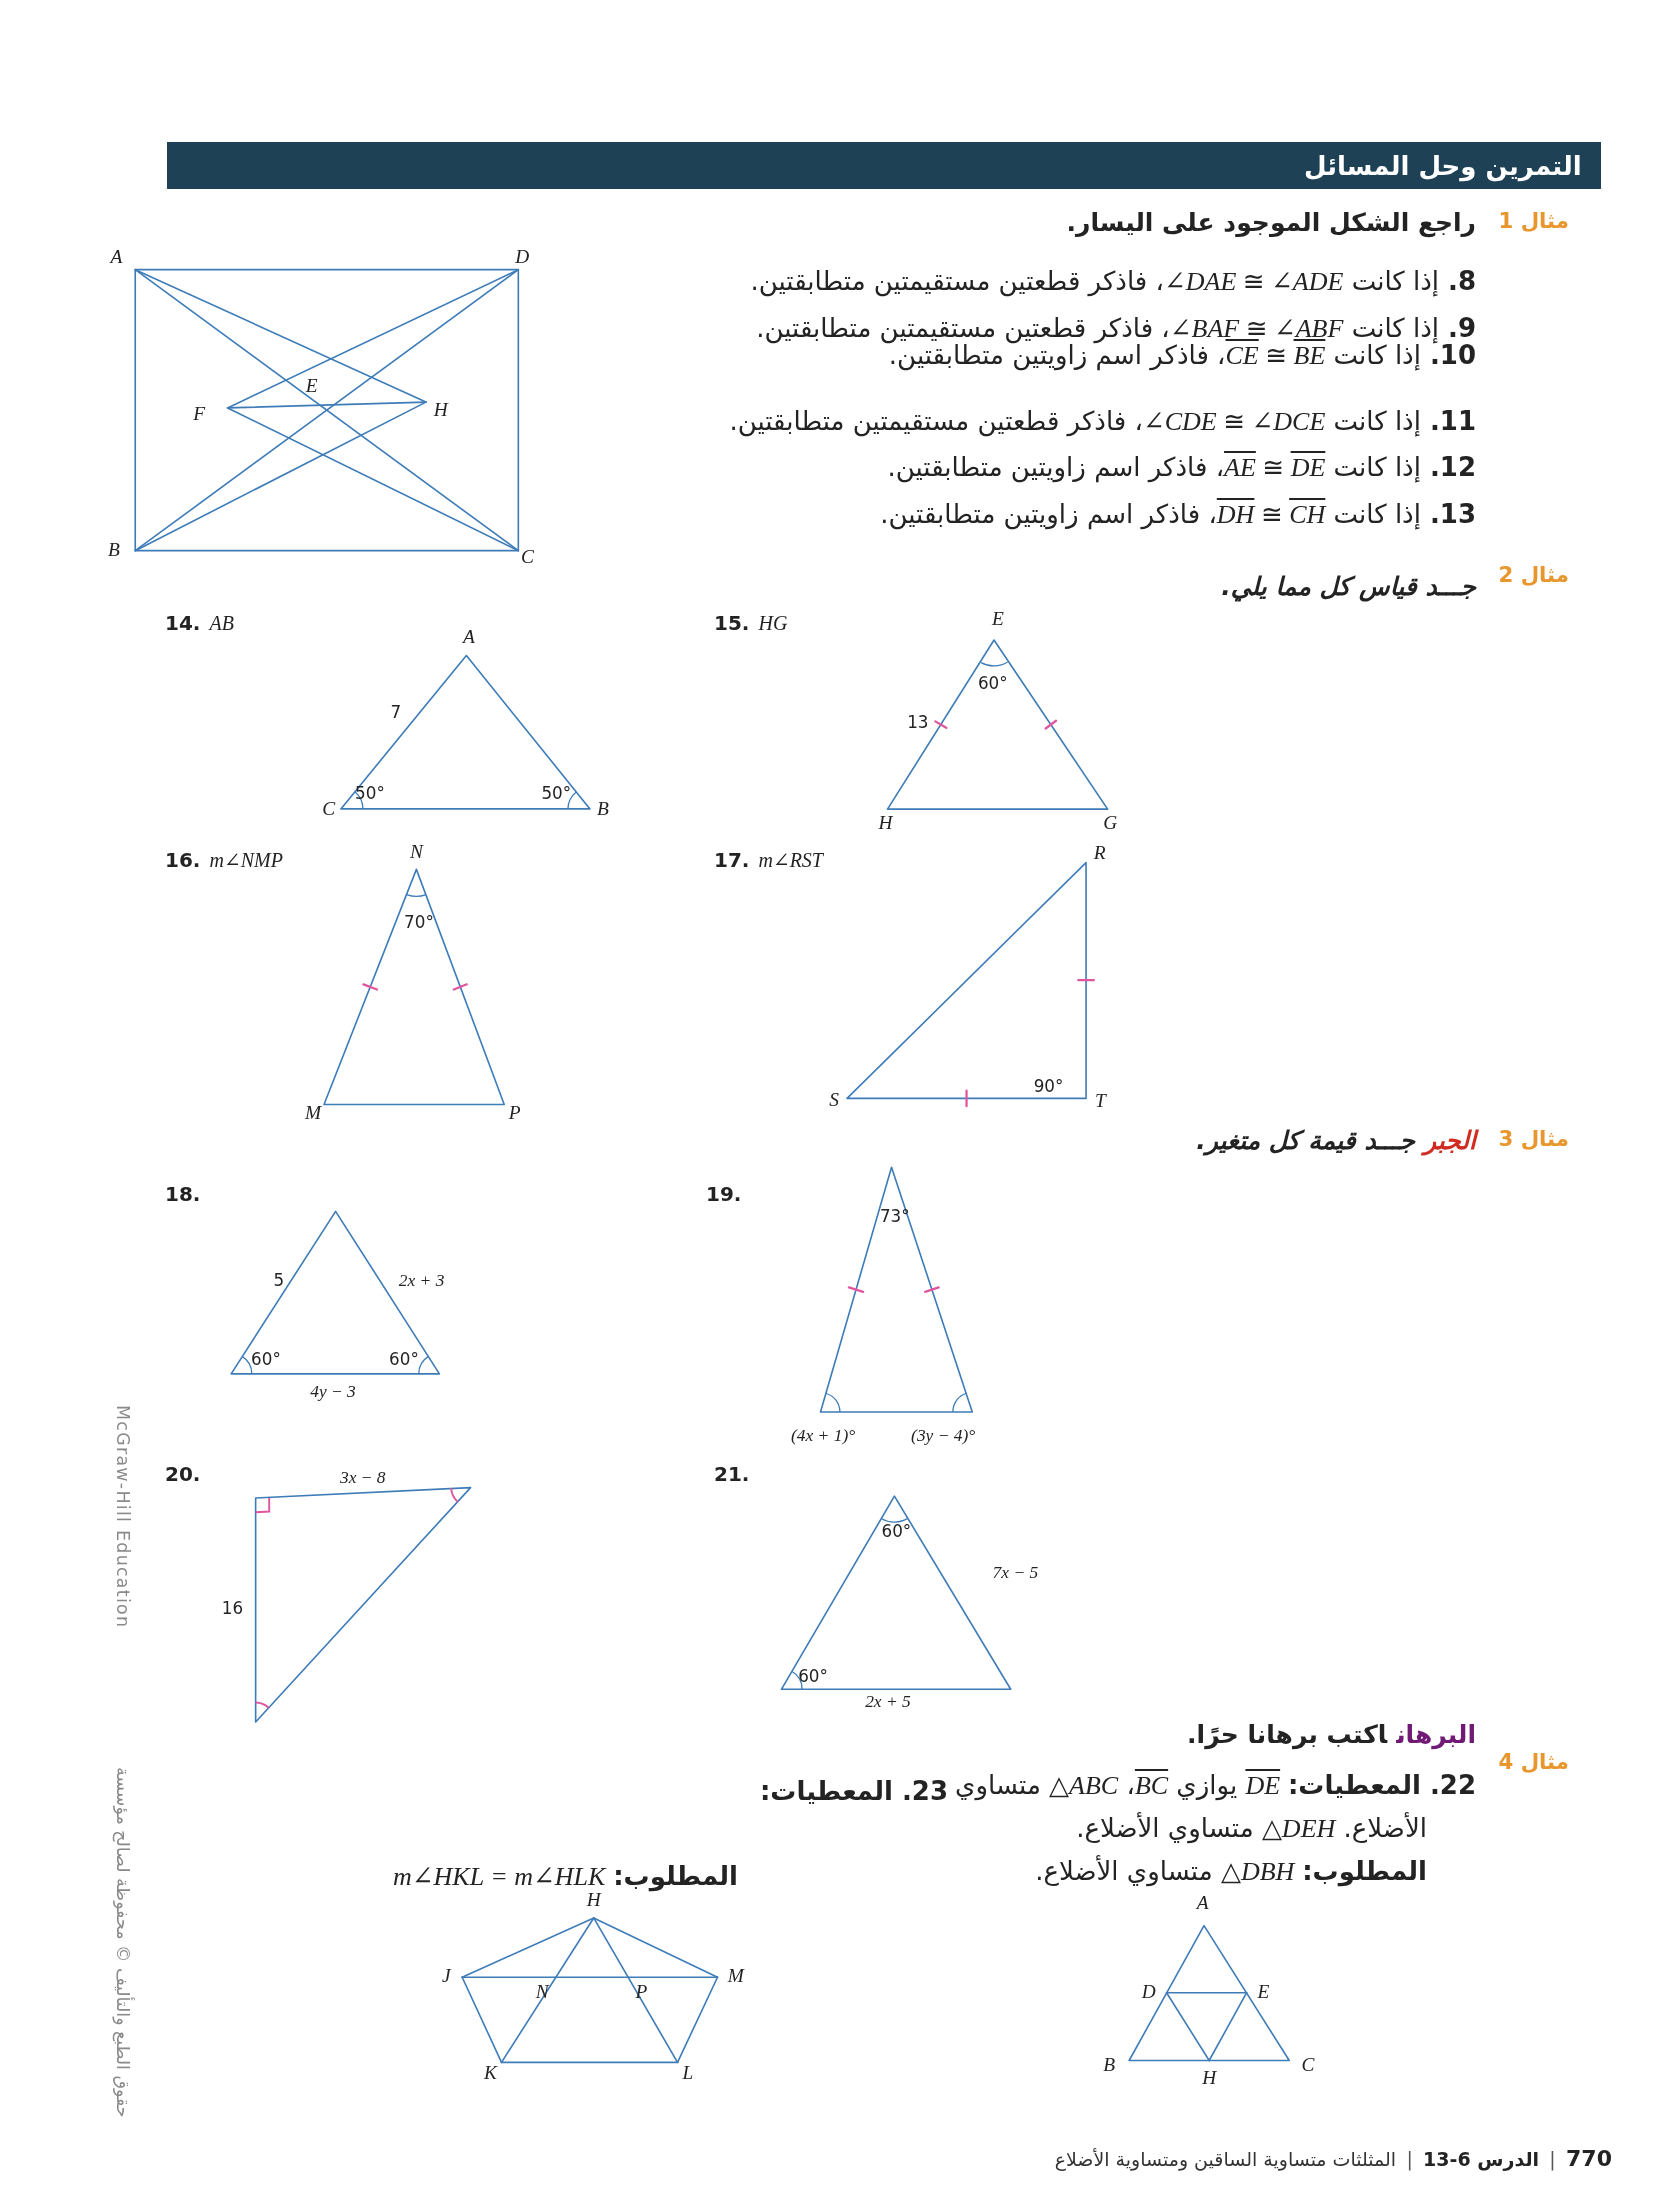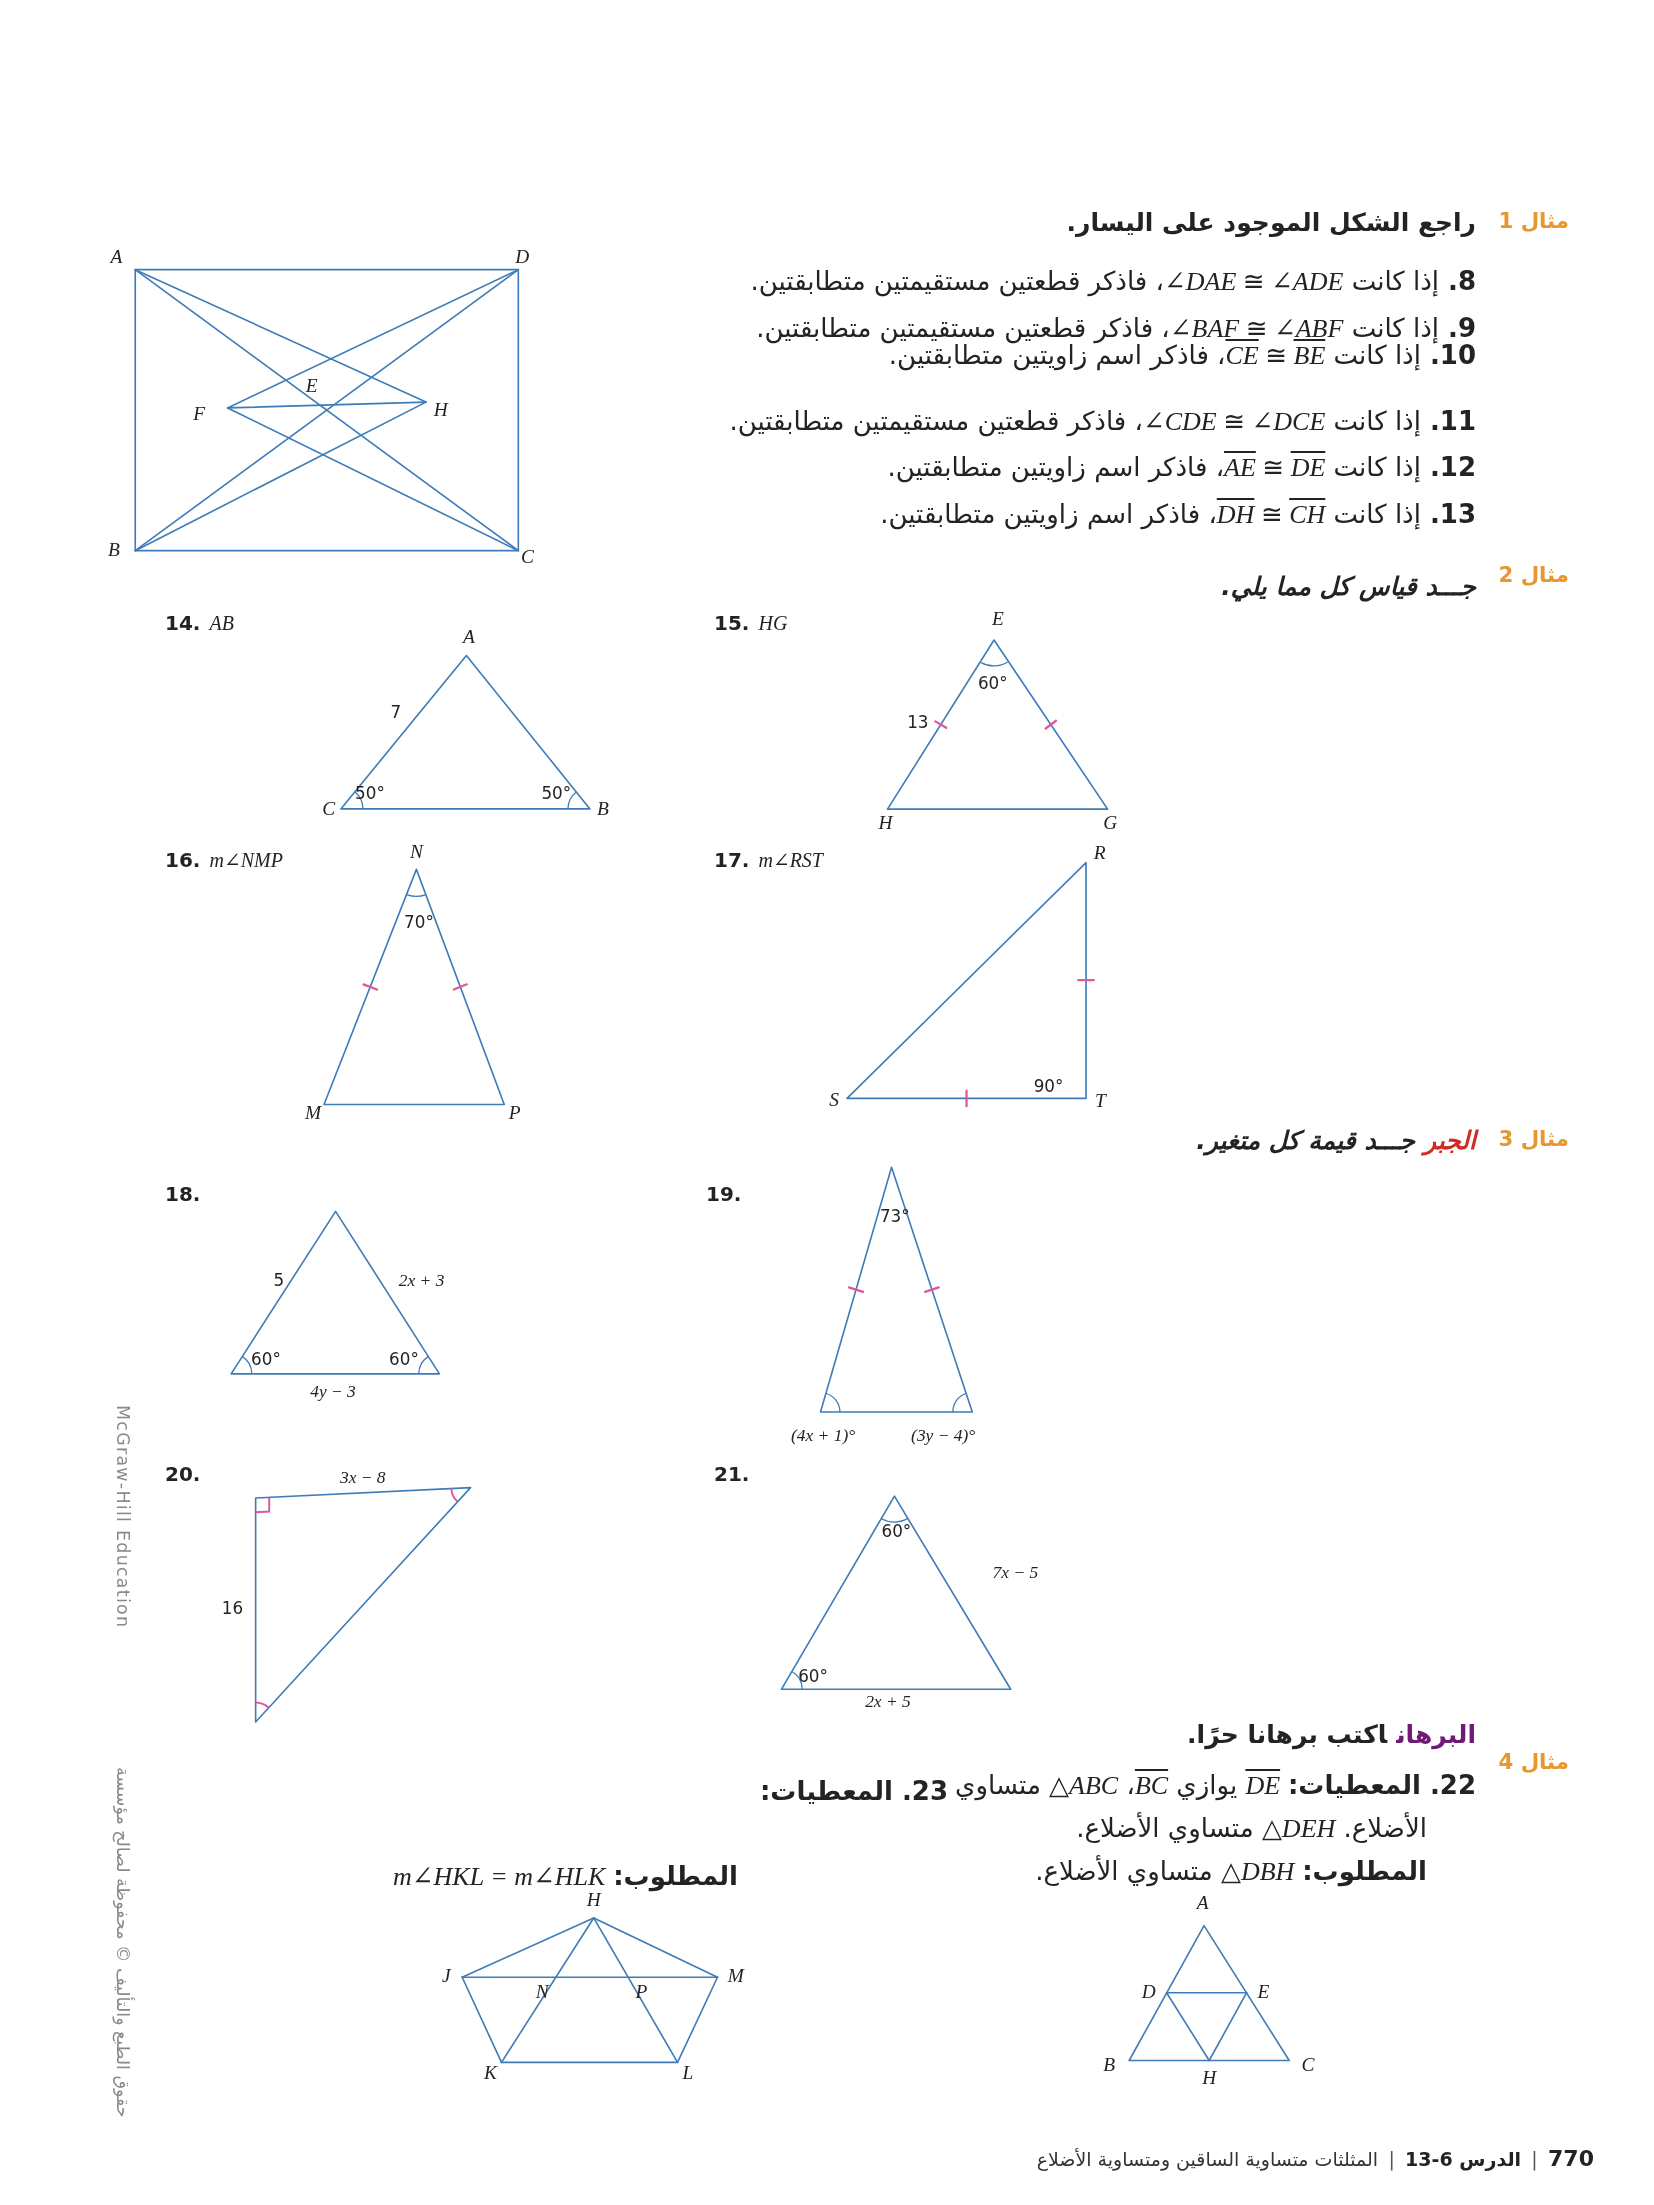--- a/index.html
+++ b/index.html
@@ -30,36 +30,39 @@
 
   
   .edge { fill:none; stroke:#3e7cb8; stroke-width:2.5; stroke-linejoin:round; stroke-linecap:round; }
   .tick { stroke:#e0559e; stroke-width:3.5; stroke-linecap:round; }
   .arc  { fill:none; stroke:#3e7cb8; stroke-width:2; }
   .arcp { fill:none; stroke:#e0559e; stroke-width:3; }
   .vx { font-family:"Liberation Serif","DejaVu Serif",serif; font-style:italic; font-size:30px; fill:#232323; }
   .ms { font-family:"DejaVu Sans","Liberation Sans",sans-serif; font-size:26px; fill:#232323; }
   .al { font-family:"Liberation Serif","DejaVu Serif","DejaVu Sans",serif; font-style:italic; font-size:27px; fill:#232323; }
 
-  .footer { right:60px; top:2146px; direction:rtl; font-size:19px; white-space:nowrap;text-align:center; }
+  .footer { right:42px; top:2146px; direction:rtl; font-size:19px; white-space:nowrap;text-align:center; }
   .fpage { font-weight:700; font-size:22px; }
   .fsep { color:#555; margin:0 10.3px; font-weight:400; }
   .flesson { font-weight:700; }
   .ftitle { font-weight:400; color:#333; }
 
   .sidebar-rot { transform-origin:0 0; transform:rotate(90deg); white-space:nowrap;
                  color:#8a8a8a; font-size:17.4px; }
   .sidebar-en { letter-spacing:1.3px; }
   .sidebar-ar { direction:rtl; }
 </style>
 </head>
 <body>
 
 <div id="page">
 
+  <div class="abs header-bar">
+    <span class="header-title">التمرين وحل المسائل</span>
+  </div>
 
   <div class="abs exlabel" style="top:208px;">مثال 1</div>
   <div class="abs hd" style="top:208px;">راجع الشكل الموجود على اليسار.</div>
 
   <div class="abs prob" style="top:266px;">
     <span class="pnum">8.</span><span>إذا كانت </span><span class="math"><span>∠DAE</span><span> ≅ </span><span>∠ADE</span></span><span>، فاذكر قطعتين مستقيمتين متطابقتين.</span>
   </div>
   <div class="abs prob" style="top:313px;">
     <span class="pnum">9.</span><span>إذا كانت </span><span class="math"><span>∠BAF</span><span> ≅ </span><span>∠ABF</span></span><span>، فاذكر قطعتين مستقيمتين متطابقتين.</span>
   </div>

